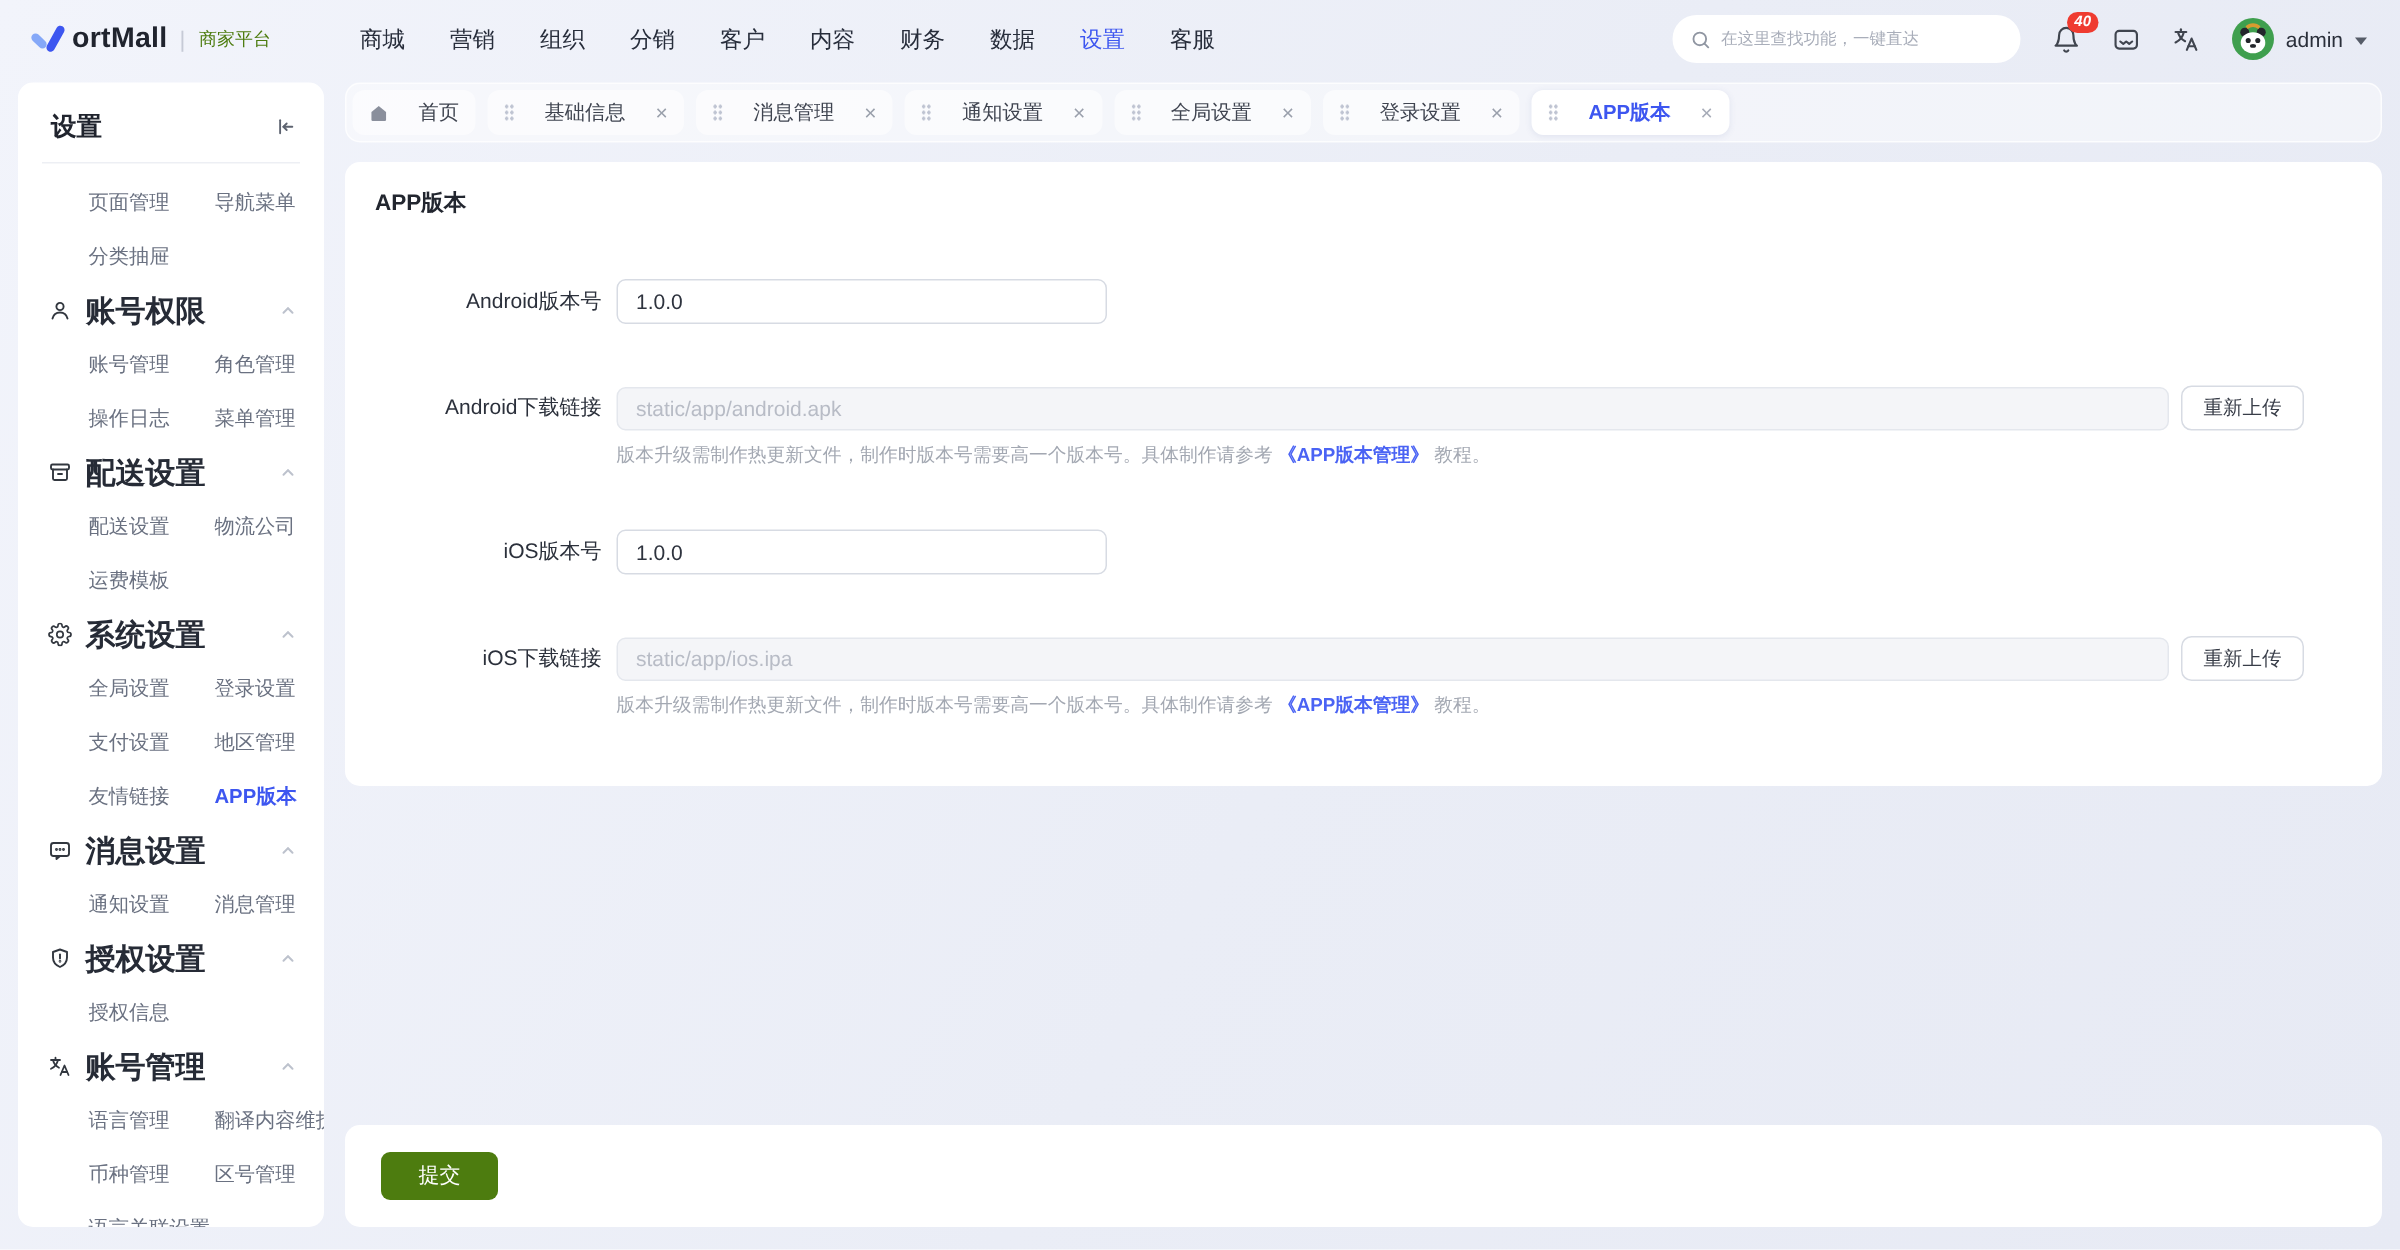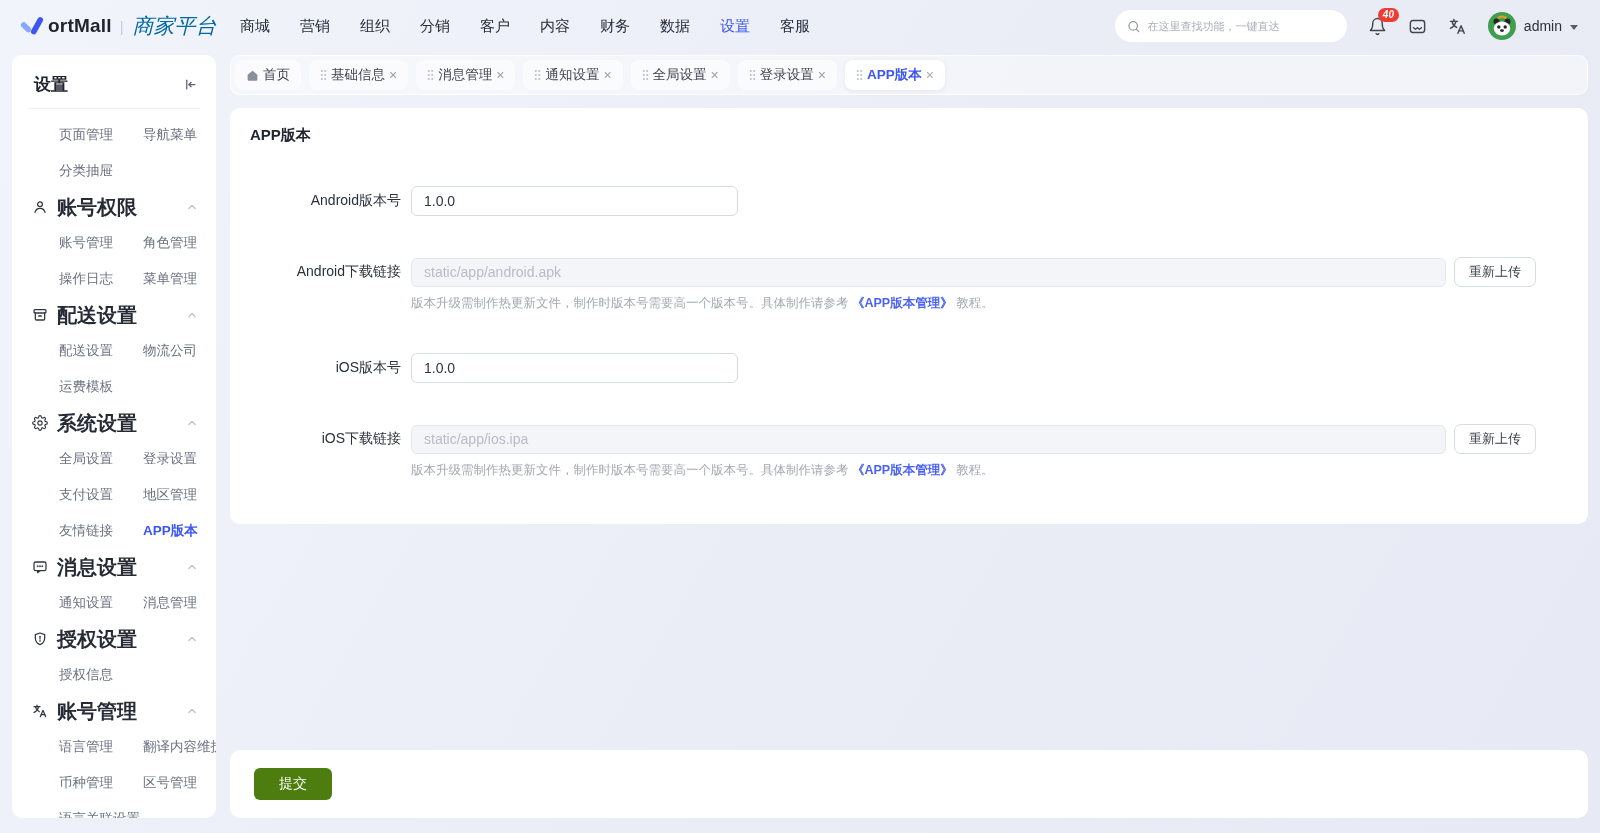--- a/index.html
+++ b/index.html
@@ -9,21 +9,21 @@
     background:linear-gradient(120deg,#f2f4fb 0%,#eaedf6 55%,#e7eaf4 100%);
     color:#262b36;
   }
   svg { display:block; }
 
   
   .topnav { height:52px; display:flex; align-items:center; padding:0 22px 0 20px; }
   .brand { display:flex; align-items:center; width:206px; flex-shrink:0; }
   .brand-name { font-size:19px; font-weight:bold; color:#20242e; margin-left:2px; letter-spacing:.2px; }
   .brand-divider { color:#c6cad6; font-size:15px; margin:0 9px 0 8px; font-weight:300; }
-  .brand-sub { font-size:21px; color:#0369a1;font-style:italic; }
+  .brand-sub { font-size:12px; color:#4d7c0f; }
   .nav-menu { display:flex; gap:30px; margin-left:14px; }
   .nav-item { font-size:15px; color:#272d3b; text-decoration:none; cursor:pointer; white-space:nowrap; }
   .nav-item.active { color:#3d56f0; font-weight:500; }
   .header-right { margin-left:auto; display:flex; align-items:center; gap:21px; }
   .search-box { width:232px; height:32px; background:#fff; border-radius:16px; display:flex; align-items:center; padding:0 12px; gap:7px; }
   .search-box input { border:none; outline:none; background:transparent; font-size:11px; color:#404040; width:100%; font-family:inherit; }
   .search-box input::placeholder { color:#a9aeba; }
   .icon-wrap { position:relative; color:#40454f; cursor:pointer; }
   .badge { position:absolute; top:-9px; left:10px; background:#ef3b30; color:#fff; font-size:10px; font-weight:bold; font-style:italic; line-height:13px; padding:0 5px 1px; border-radius:8px; }
   .user { display:flex; align-items:center; gap:8px; cursor:pointer; }
@@ -43,21 +43,21 @@
   .sb-group-head { display:flex; align-items:center; height:36px; gap:9px; padding:0 4px 0 6px; font-size:20px; font-weight:bold; color:#262b36; cursor:pointer; }
   .sb-group-head .gh-icon { color:#32373f; flex-shrink:0; }
   .sb-chevron { margin-left:auto; color:#bdc2cd; }
   .sb-items { display:grid; grid-template-columns:84px 1fr; padding-left:33px; }
   .sb-item { height:36px; line-height:36px; font-size:13.5px; color:#6a7181; text-decoration:none; cursor:pointer; white-space:nowrap; }
   .sb-item.active { color:#3d56f0; font-weight:bold; }
 
   
   .main { flex:1; min-width:0; display:flex; flex-direction:column; }
   .tabstrip { height:40px; flex-shrink:0; background:rgba(255,255,255,.42); border:1px solid rgba(255,255,255,.75); border-radius:10px; display:flex; align-items:center; gap:8px; padding:0 4px; margin-bottom:13px; }
-  .tab { display:flex; align-items:center; gap:4px; height:30px; padding:0 11px; border-radius:8px; background:rgba(255,255,255,.55); font-size:13.5px; color:#3f4450; cursor:pointer; white-space:nowrap; }
+  .tab { display:flex; align-items:center; gap:20px; height:30px; padding:0 11px; border-radius:8px; background:rgba(255,255,255,.55); font-size:13.5px; color:#3f4450; cursor:pointer; white-space:nowrap; }
   .tab.active { background:#fff; color:#3d56f0; font-weight:bold; box-shadow:0 1px 4px rgba(80,95,160,.10); }
   .tab-close { color:#9aa0ac; font-size:14px; font-weight:400; font-style:normal; line-height:1; cursor:pointer; }
   .tab.active .tab-close { color:#a7acb8; }
   .drag-dots { width:7px; height:12px; background-image:radial-gradient(circle,#bfc4d2 1.1px,transparent 1.25px); background-size:3.5px 4px; }
   .home-icon { color:#8a8f9c; }
 
   
   .card { background:#fff; border-radius:10px; padding:18px 20px 28px; }
   .card-title { font-size:15px; font-weight:bold; color:#22262f; margin-bottom:20px; }
   .frm-item { margin-bottom:17px; }

